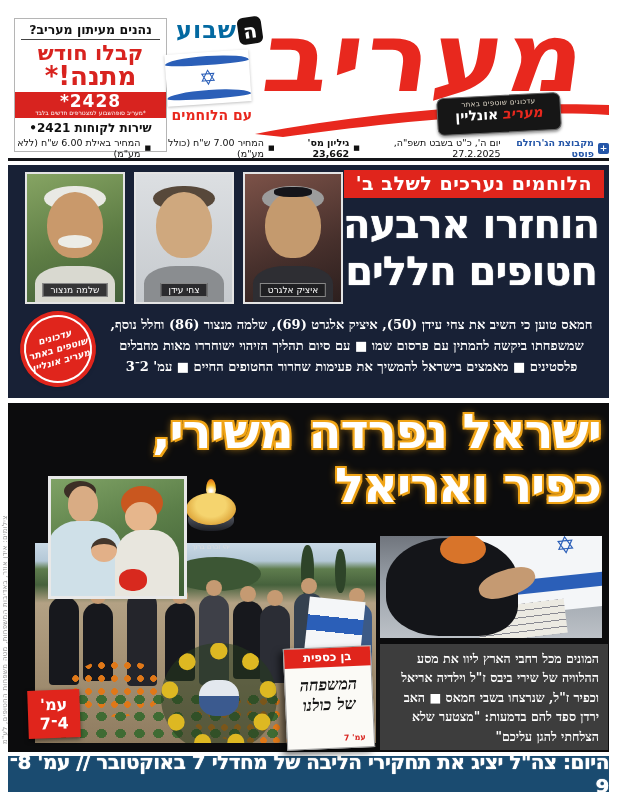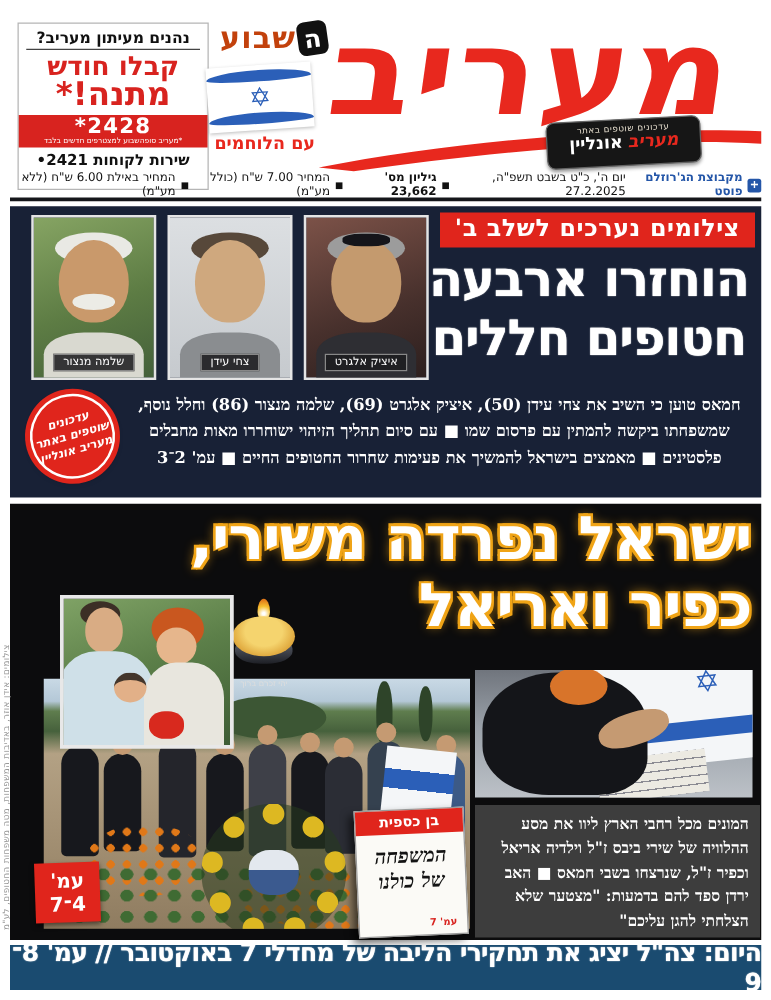--- a/index.html
+++ b/index.html
@@ -17,21 +17,21 @@
   .promo-phone{font-size:17px;font-weight:bold;letter-spacing:1px;line-height:1.1;}
   .promo-fine{font-size:6px;line-height:1;}
   .promo-service{font-size:12px;font-weight:bold;color:#111;padding-top:3px;}
 
   .logo-text{position:absolute;top:4px;left:238px;width:375px;height:110px;color:#e8281e;
              font-size:96px;font-weight:bold;line-height:108px;text-align:center;letter-spacing:2px;
              transform:skewX(-8deg) scaleX(1.12);transform-origin:center;}
   .hashavua{position:absolute;top:16px;left:176px;display:flex;direction:rtl;align-items:center;gap:1px;z-index:3;}
   .hashavua-box{background:#111;color:#fff;width:24px;height:27px;border-radius:6px;font-size:20px;
                 font-weight:bold;display:flex;align-items:center;justify-content:center;transform:rotate(-8deg);}
-  .hashavua-word{font-size:24px;font-weight:bold;color:#c2410c;letter-spacing:1px;}
+  .hashavua-word{font-size:24px;font-weight:bold;color:#0369a1;letter-spacing:1px;}
   .flag{position:absolute;top:52px;left:166px;width:84px;height:52px;background:#fff;
         transform:rotate(-4deg);box-shadow:0 1px 3px rgba(0,0,0,.25);z-index:2;}
   .flag-stripe{position:absolute;left:0;right:0;height:9px;background:#2b5fb8;
                border-radius:50% 50% 50% 50%/70% 70% 30% 30%;}
   .flag-stripe.top{top:4px;} .flag-stripe.bottom{bottom:5px;}
   .flag-star{position:absolute;inset:0;display:flex;align-items:center;justify-content:center;
              color:#2b5fb8;font-size:21px;line-height:1;}
   .tagline{position:absolute;top:107px;left:168px;width:84px;text-align:right;color:#e8281e;
            font-weight:bold;font-size:14px;z-index:2;}
   .swoosh{position:absolute;top:98px;left:253px;z-index:1;}
@@ -222,21 +222,21 @@
     <span>יום ה', כ"ט בשבט תשפ"ה, 27.2.2025</span>
     <span class="info-sep">■</span>
     <span class="info-bold">גיליון מס' 23,662</span>
     <span class="info-sep">■</span>
     <span>המחיר 7.00 ש"ח (כולל מע"מ)</span>
     <span class="info-sep">■</span>
     <span>המחיר באילת 6.00 ש"ח (ללא מע"מ)</span>
   </div>
 
   <div class="top-story">
-    <div class="kicker">צילומים נערכים לשלב ב'</div>
+    <div class="kicker">הלוחמים נערכים לשלב ב'</div>
     <div class="ts-headline">
       <div>הוחזרו ארבעה</div>
       <div>חטופים חללים</div>
     </div>
     <div class="photo-row">
       <div class="photo photo-1">
         <div class="hair"></div>
         <div class="head"></div>
         <div class="mustache"></div>
         <div class="torso"></div>

